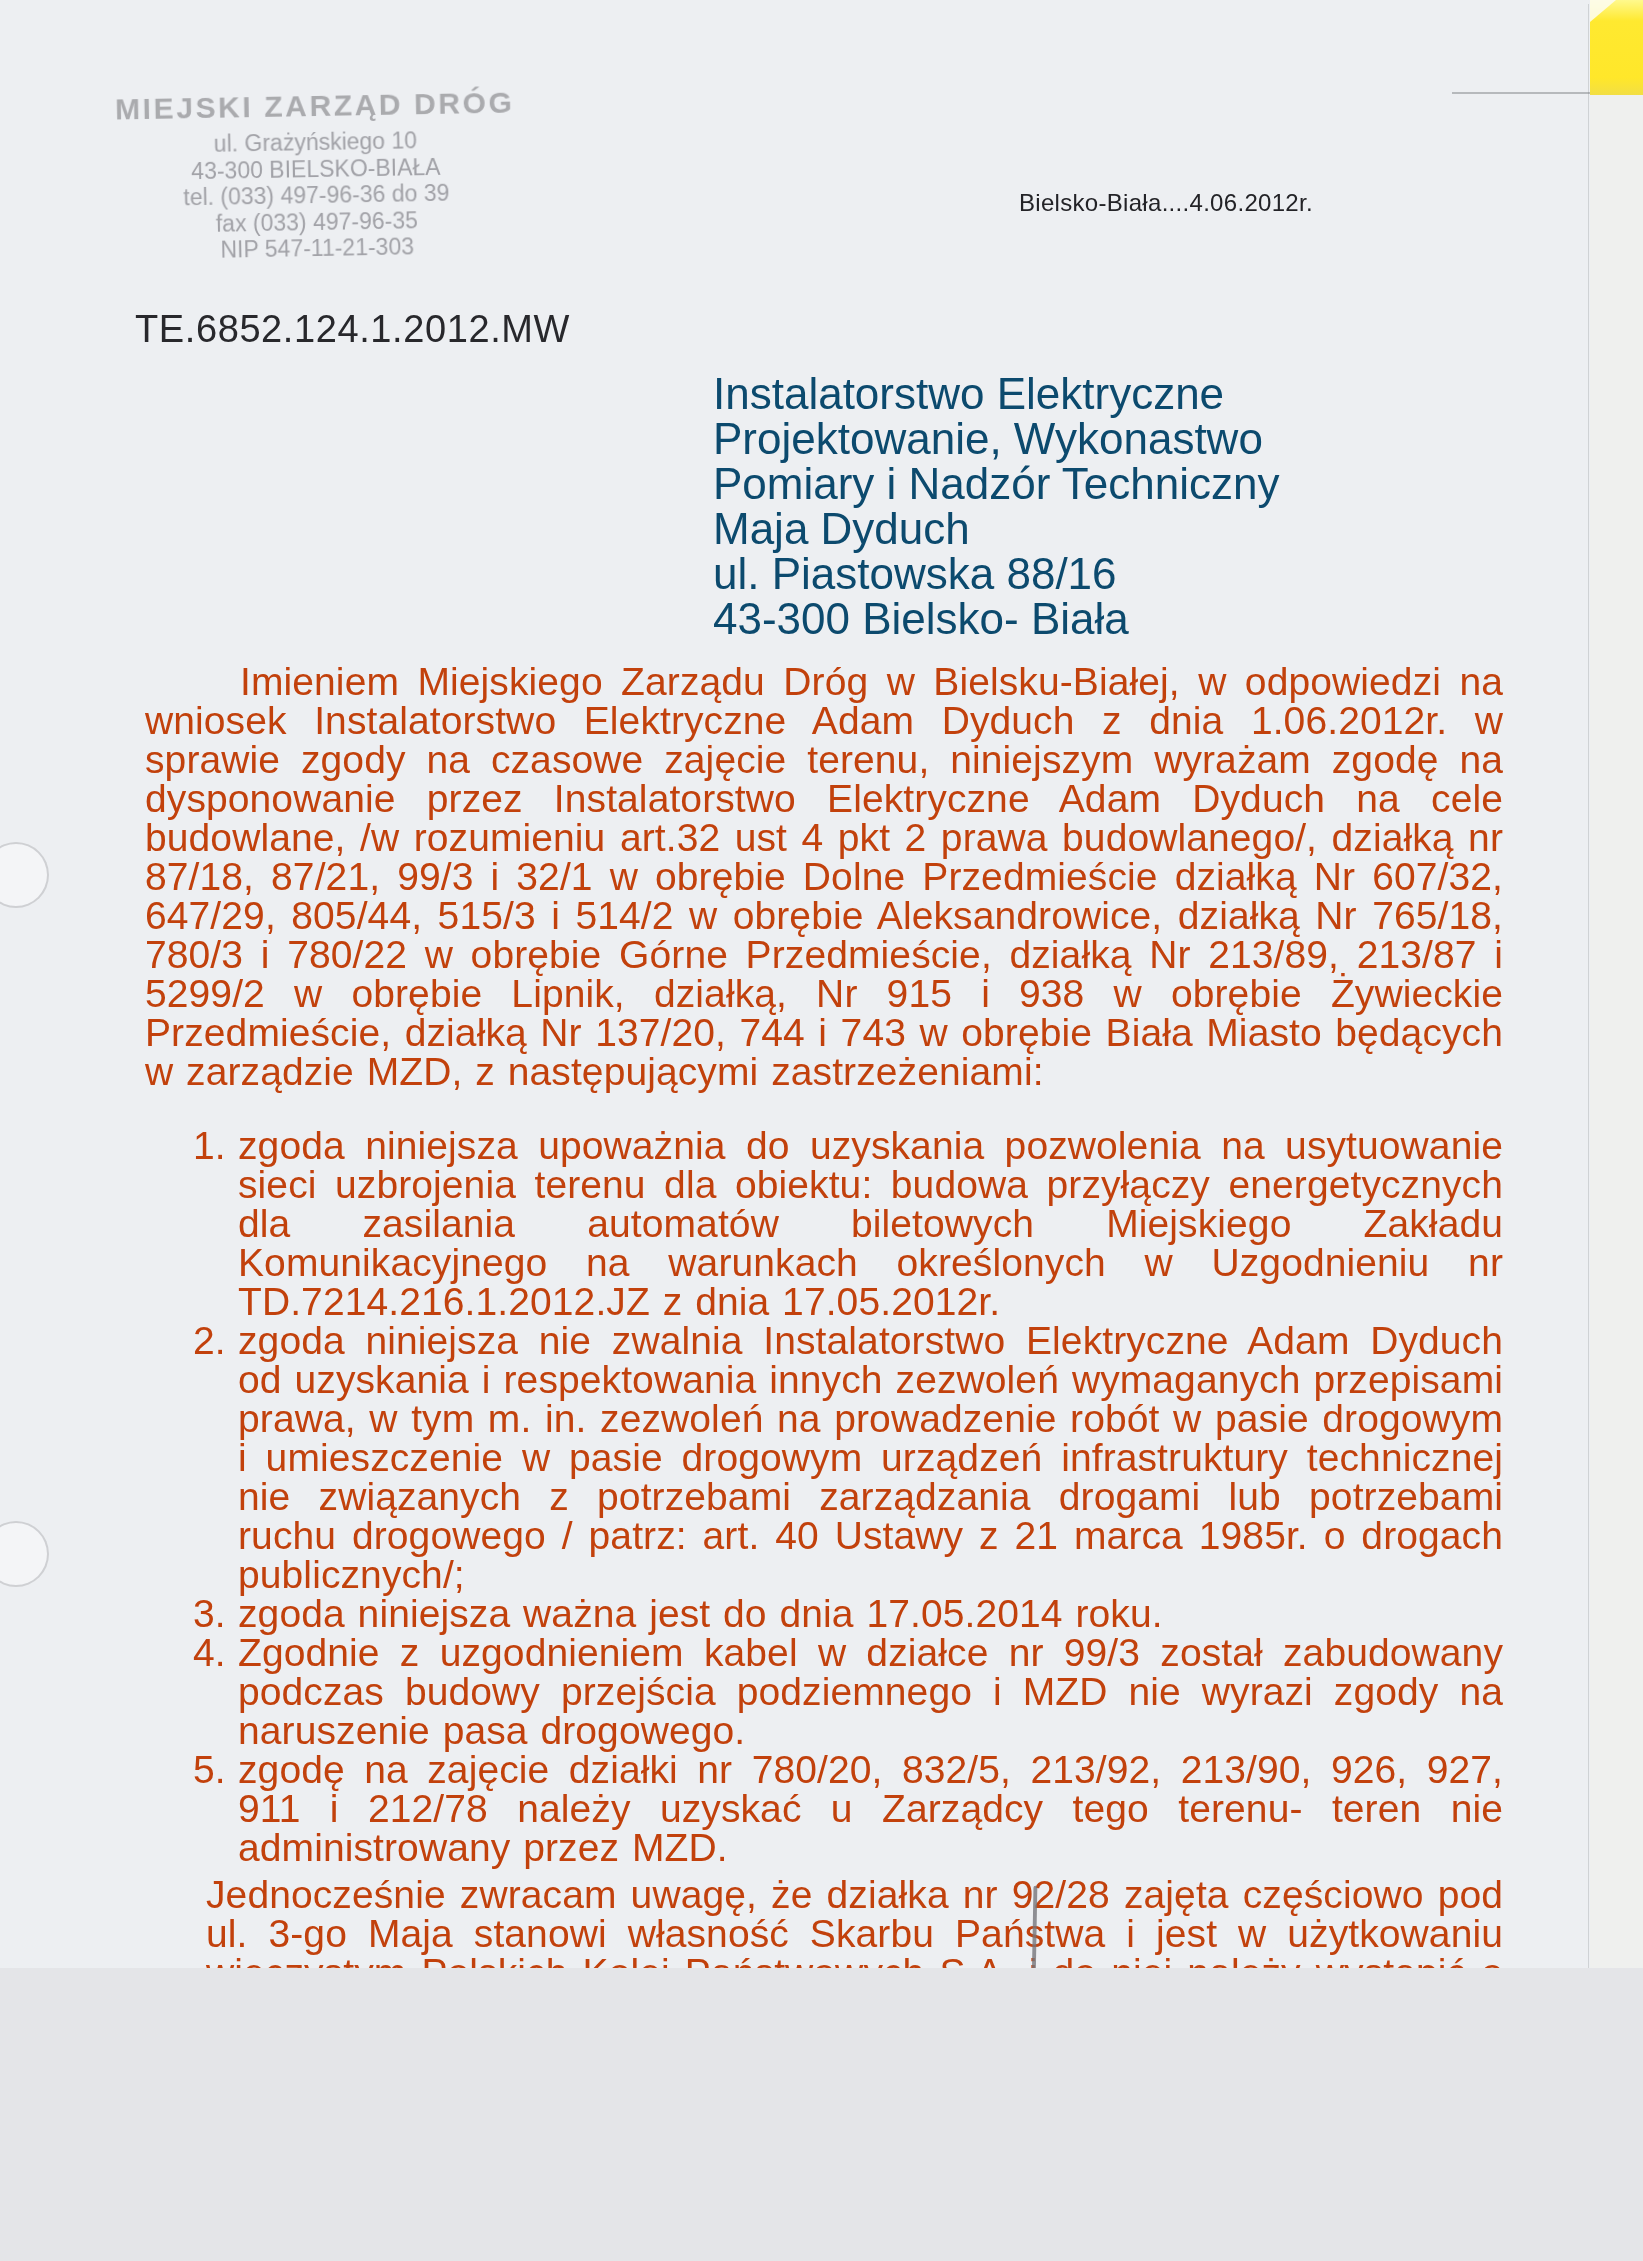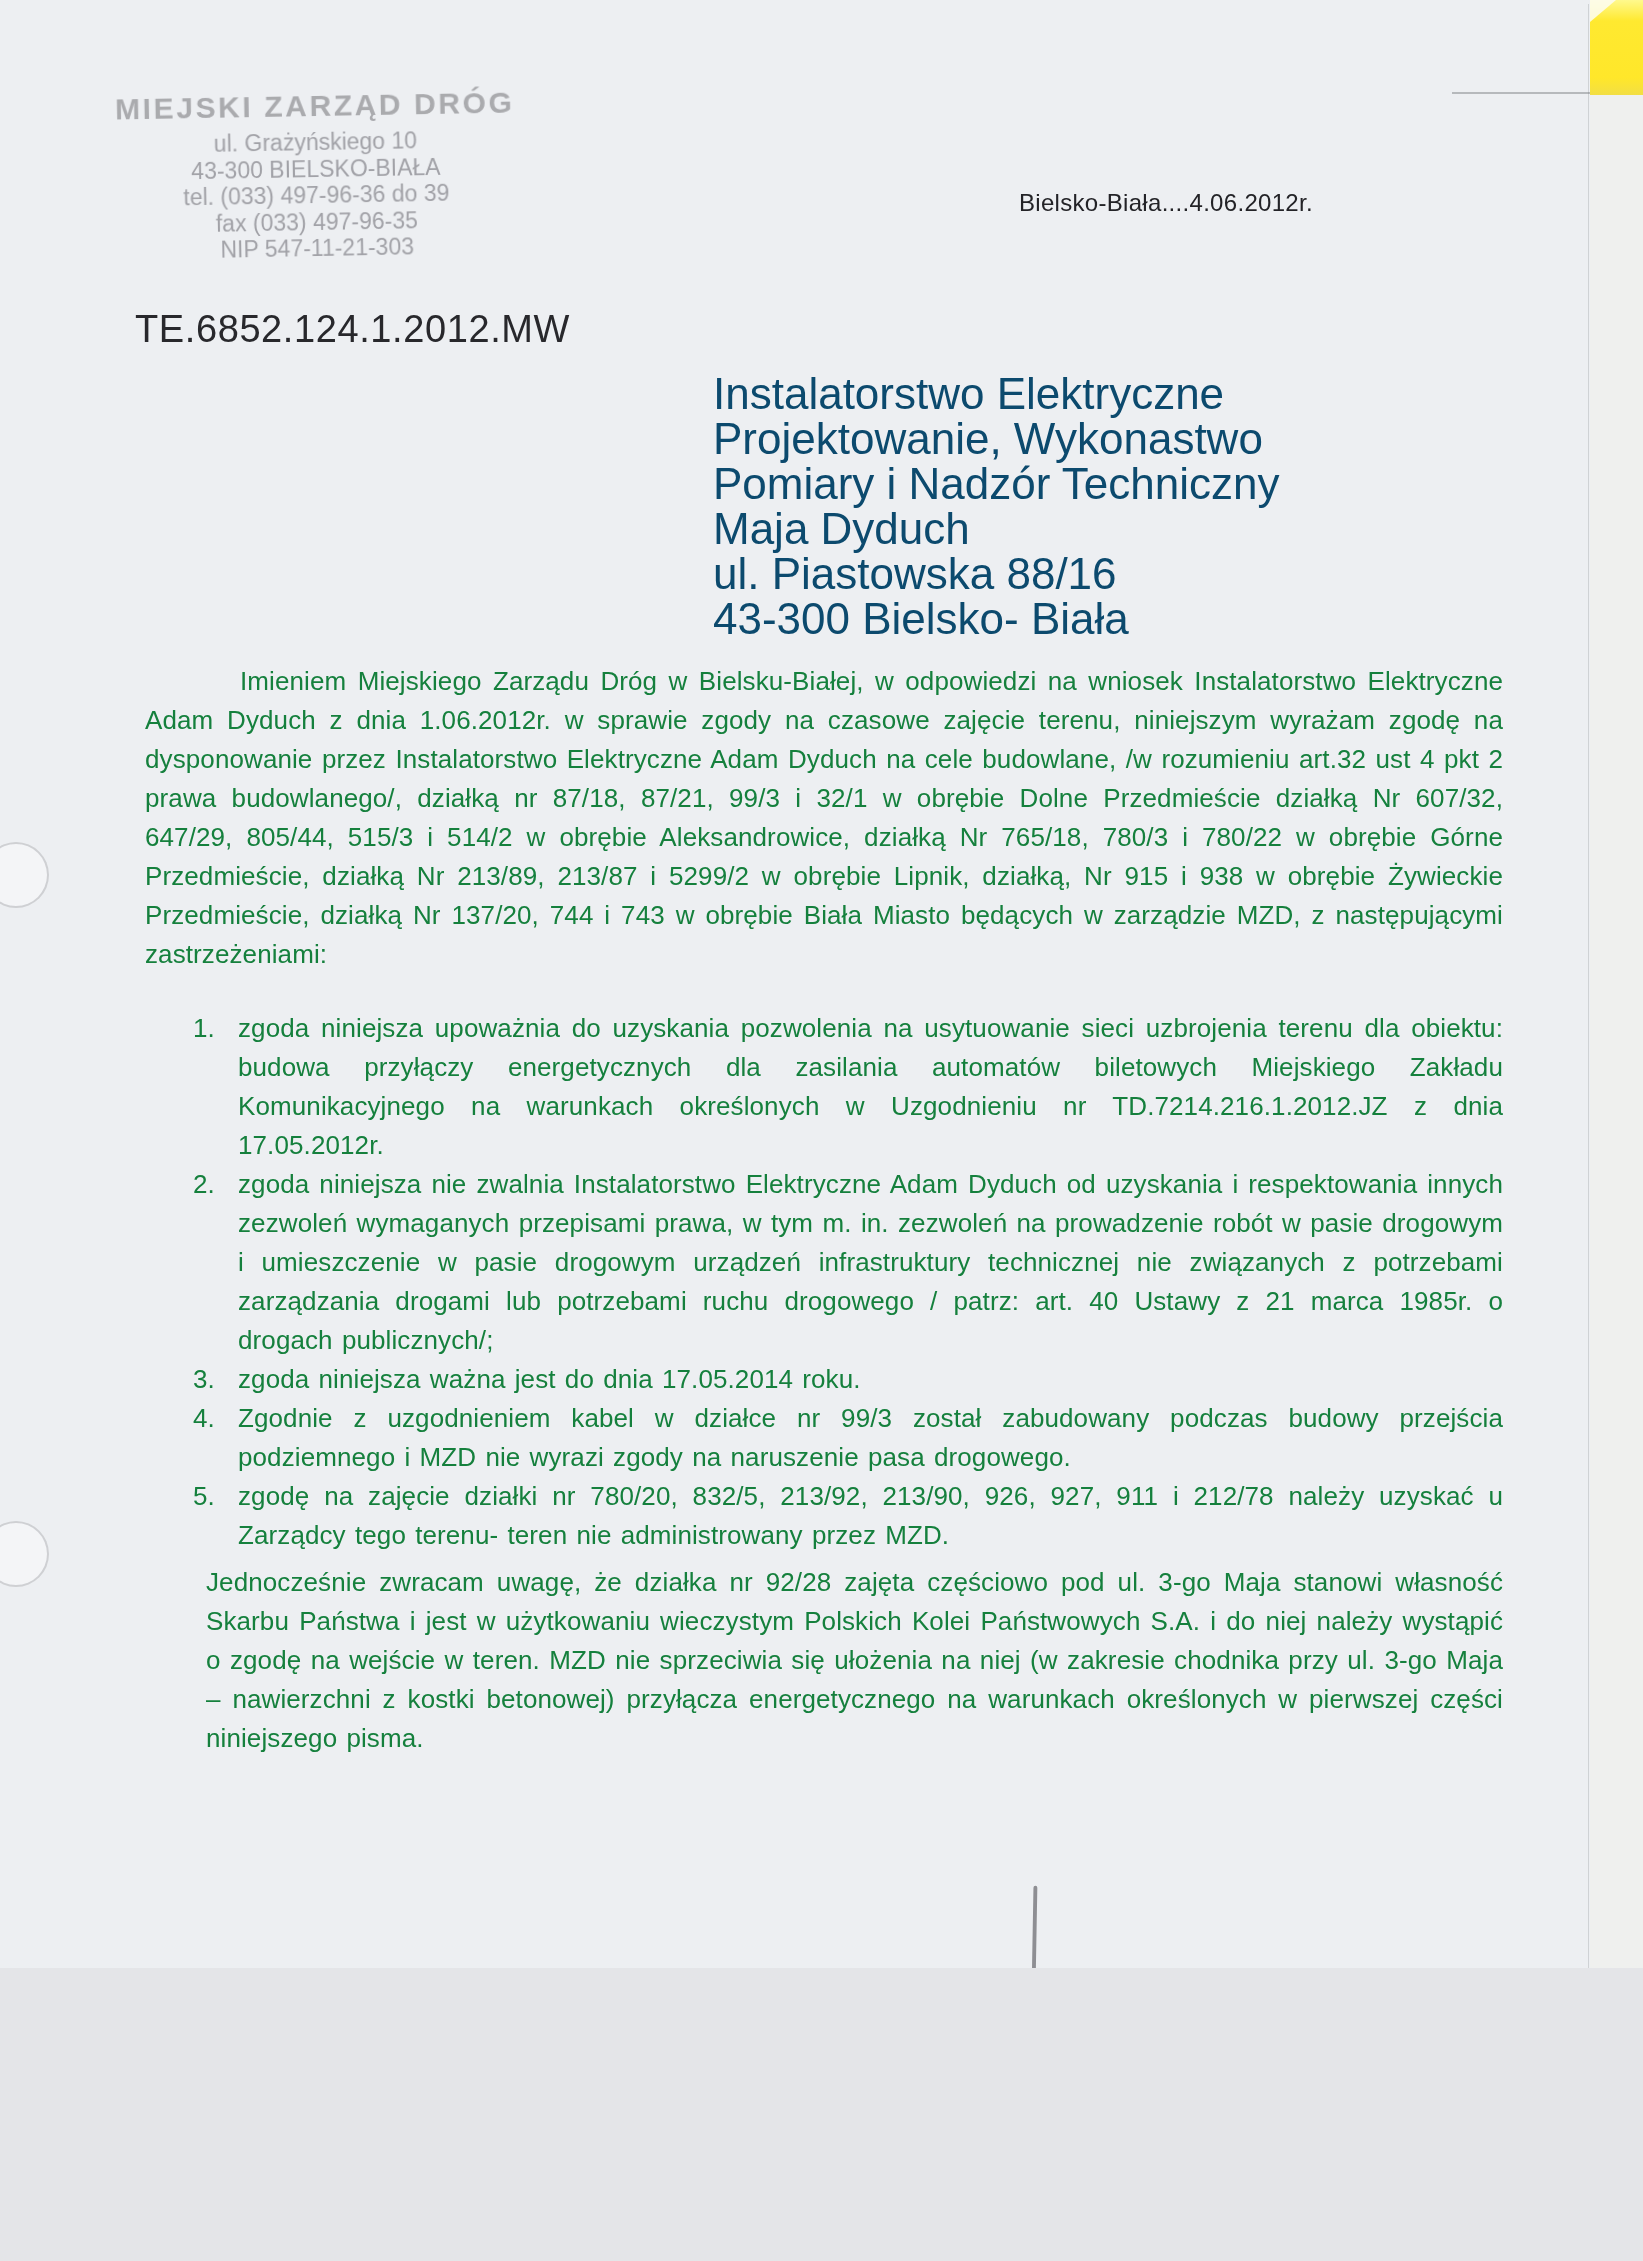--- a/index.html
+++ b/index.html
@@ -79,21 +79,21 @@
   }
   
   .addressee {
     position: absolute; left: 713px; top: 371px;
     font-size: 44px; font-weight: 400; line-height: 45px;
     color: #0c4a6e; letter-spacing: 0px;
   }
   
   .letter-body {
     position: absolute; left: 145px; top: 662px; width: 1358px;
-    font-size: 26px; line-height: 39px; color: #15803d;
+    font-size: 39px; line-height: 39px; color: #c2410c;
     text-align: justify; word-spacing: 1.9px; letter-spacing: 0.1px;
   }
   .intro { margin: 0; text-indent: 95px; }
   .conditions { margin: 35px 0 0 0; padding: 0 0 0 48px; list-style: none; }
   .condition { display: flex; }
   .condition .num { flex: none; width: 45px; }
   .condition .txt { flex: 1; text-align: justify; }
   .closing { margin: 8px 0 0 61px; }
   
   .sig-left {

